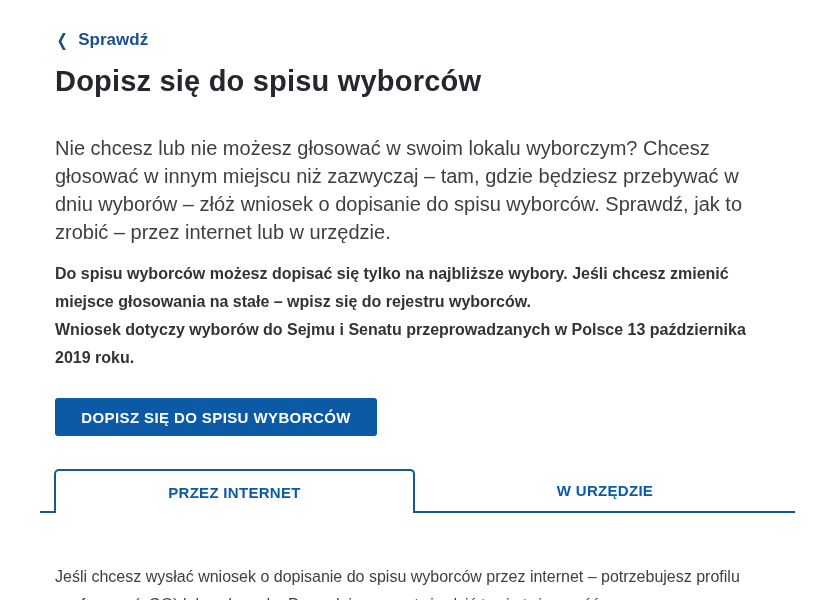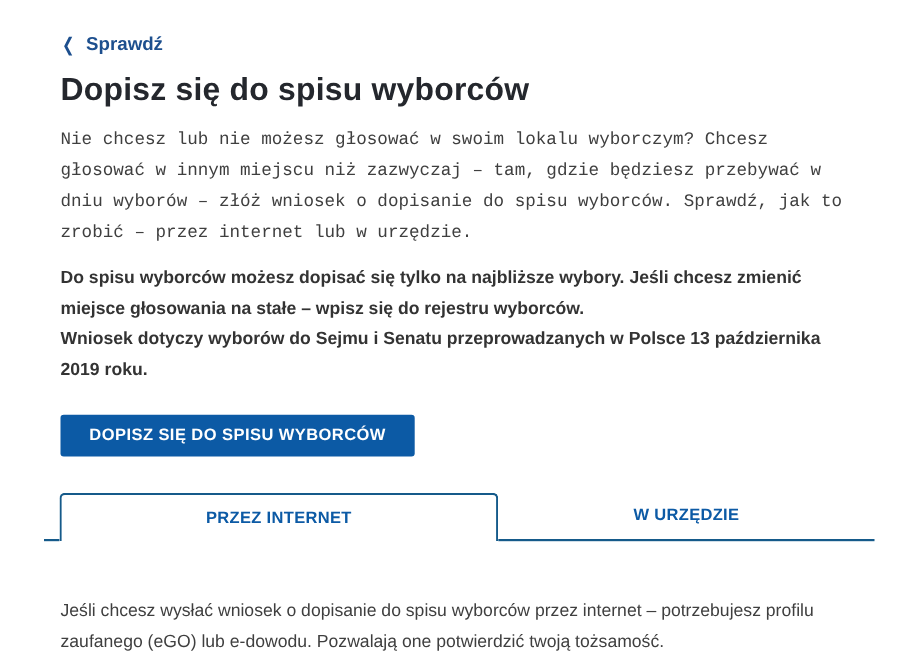--- a/index.html
+++ b/index.html
@@ -32,22 +32,22 @@
 
   
   h1.page-title{
     margin-top:15px;
     font-size:29px;font-weight:bold;color:var(--heading-color);
     letter-spacing:0.2px;
   }
 
   
   .intro{
-    margin-top:14px;max-width:715px;
-    font-size:16px;line-height:28px;color:var(--body-color);font-family:Liberation Mono, monospace;
+    margin-top:36px;max-width:715px;
+    font-size:20px;line-height:28px;color:var(--body-color);
   }
   .notice{
     margin-top:14px;max-width:730px;
     font-size:16px;line-height:28px;font-weight:bold;color:var(--notice-color);
   }
 
   
   .cta-button{
     display:flex;align-items:center;justify-content:center;
     margin-top:26px;
@@ -66,21 +66,21 @@
   }
   .tab-stub{
     width:14px;border-bottom:2px solid var(--tab-border);
   }
   .tab{
     display:flex;align-items:center;justify-content:center;
     font-size:15px;font-weight:bold;letter-spacing:0.3px;
     color:var(--brand-blue);cursor:pointer;
   }
   .tab.active{
-    width:399px;
+    width:361px;
     border:2px solid var(--tab-border);border-bottom:none;
     border-radius:5px 5px 0 0;
     background:#ffffff;
   }
   .tab.inactive{
     flex:1;
     border-bottom:2px solid var(--tab-border);
   }
 
   

